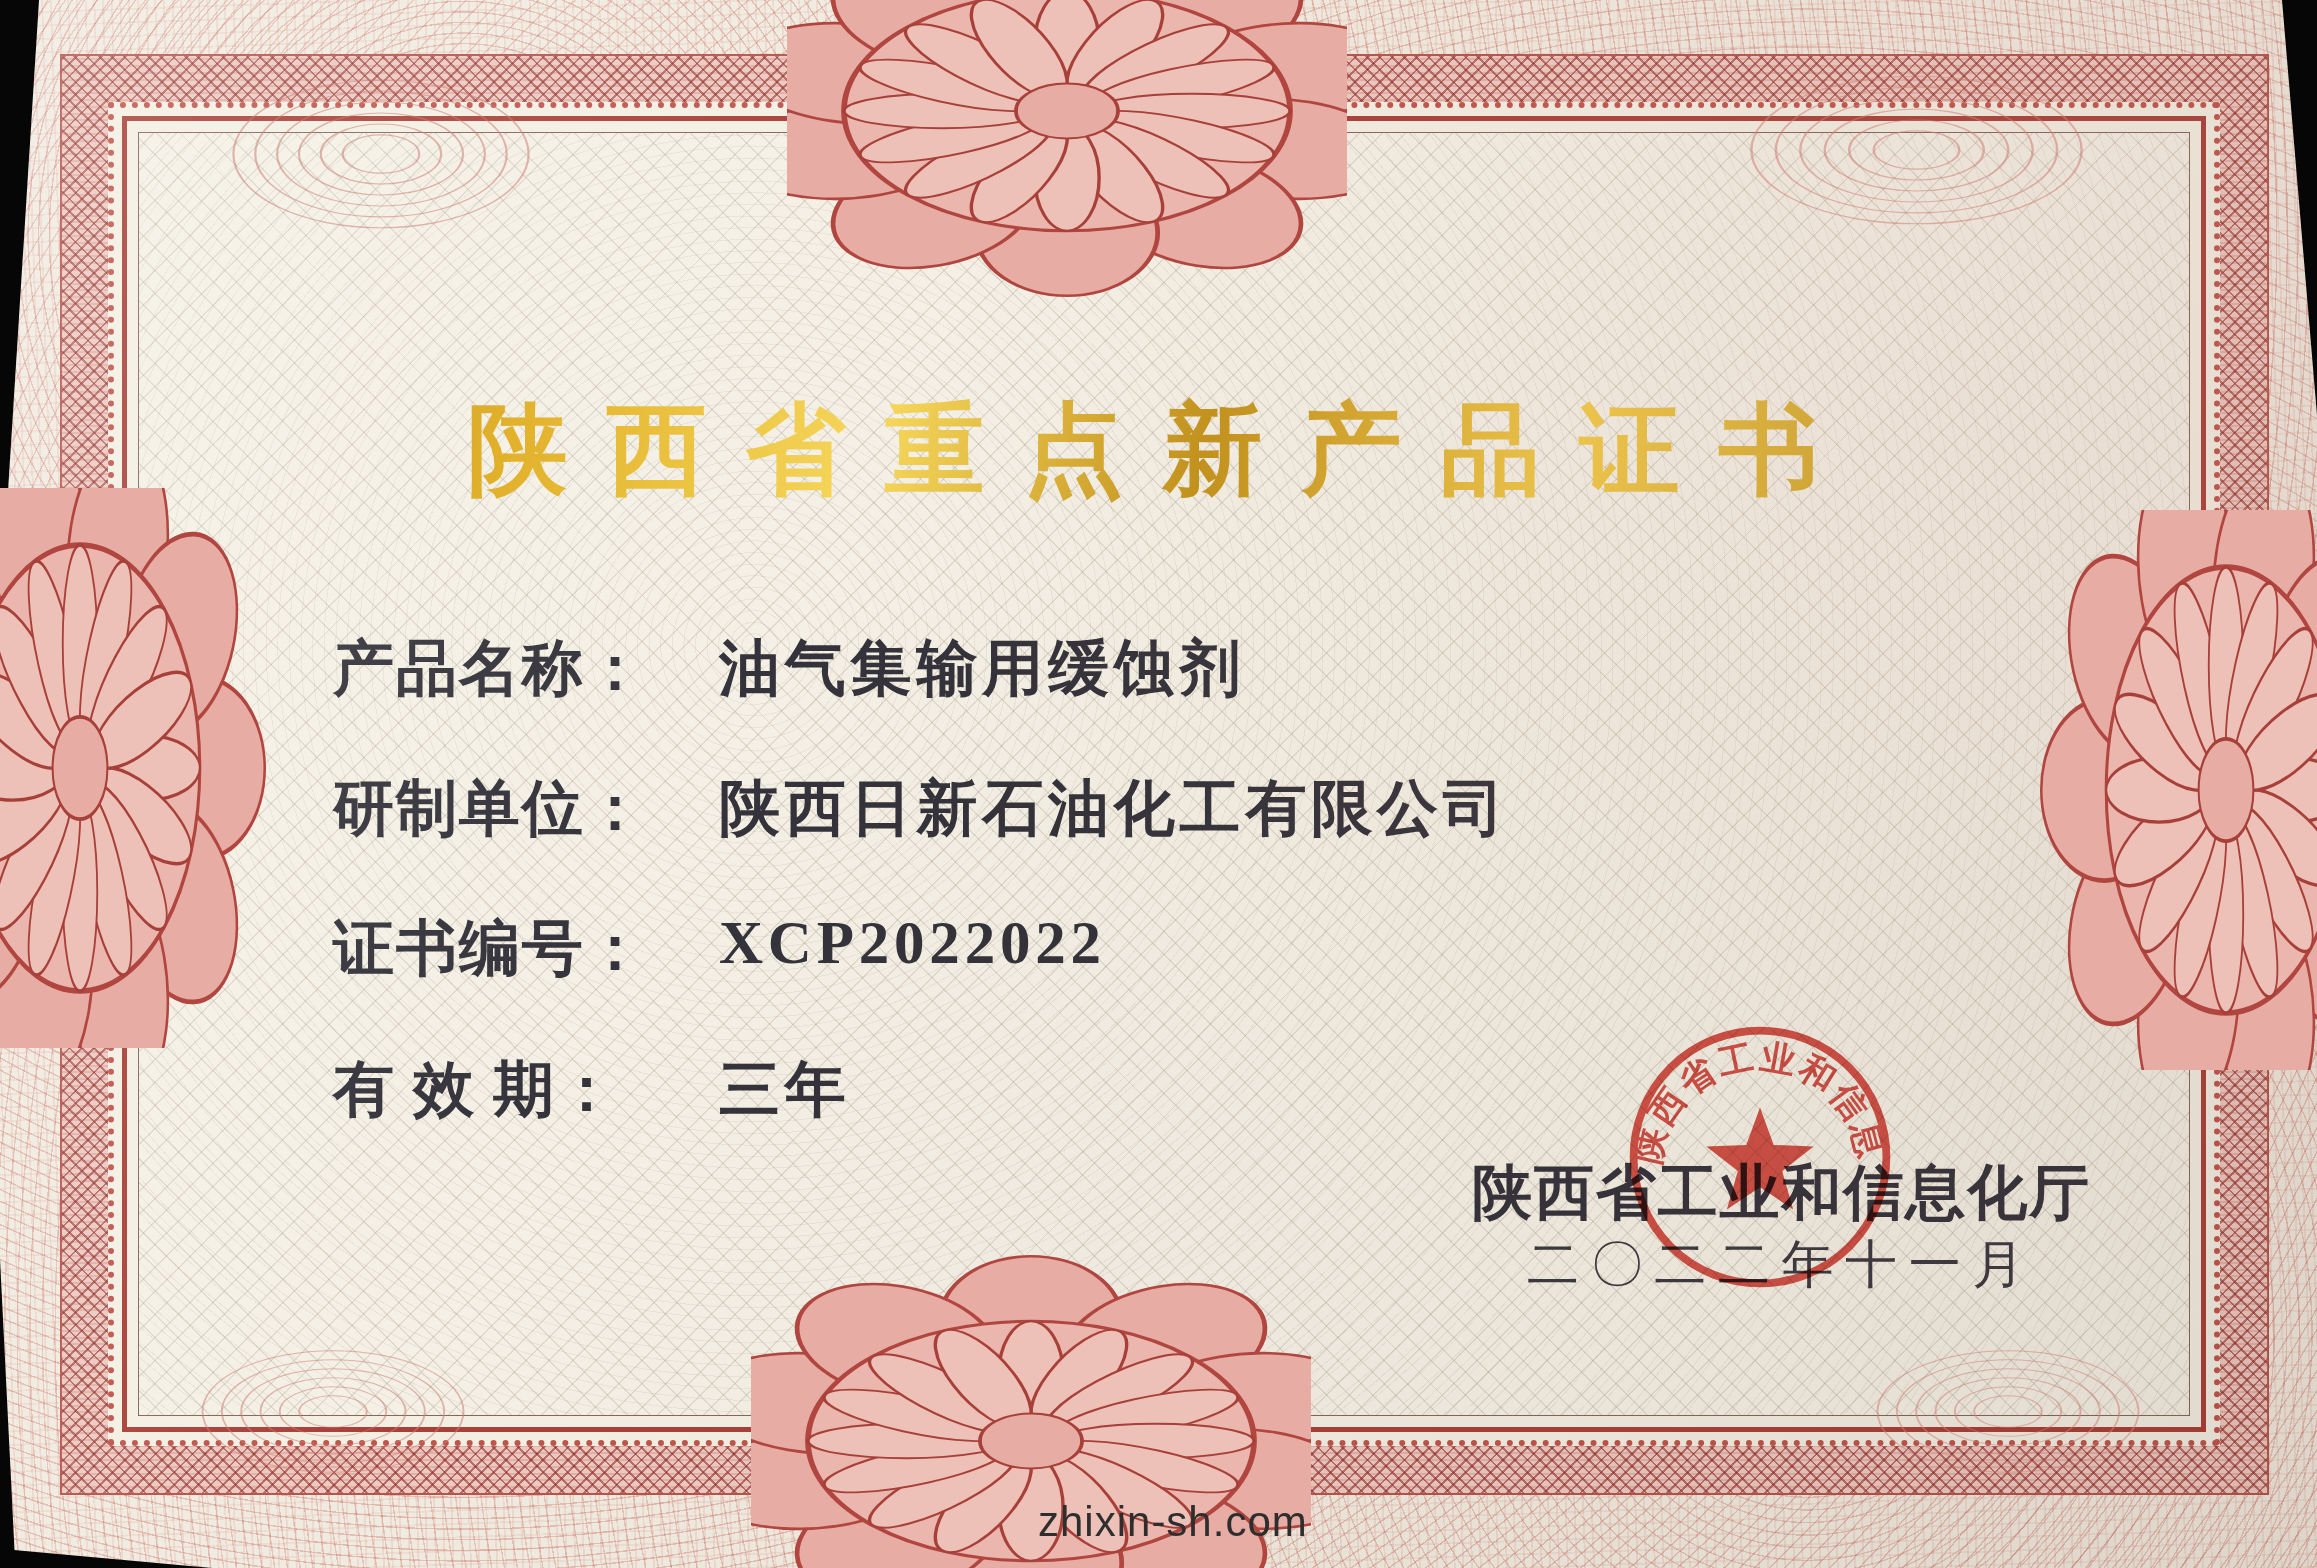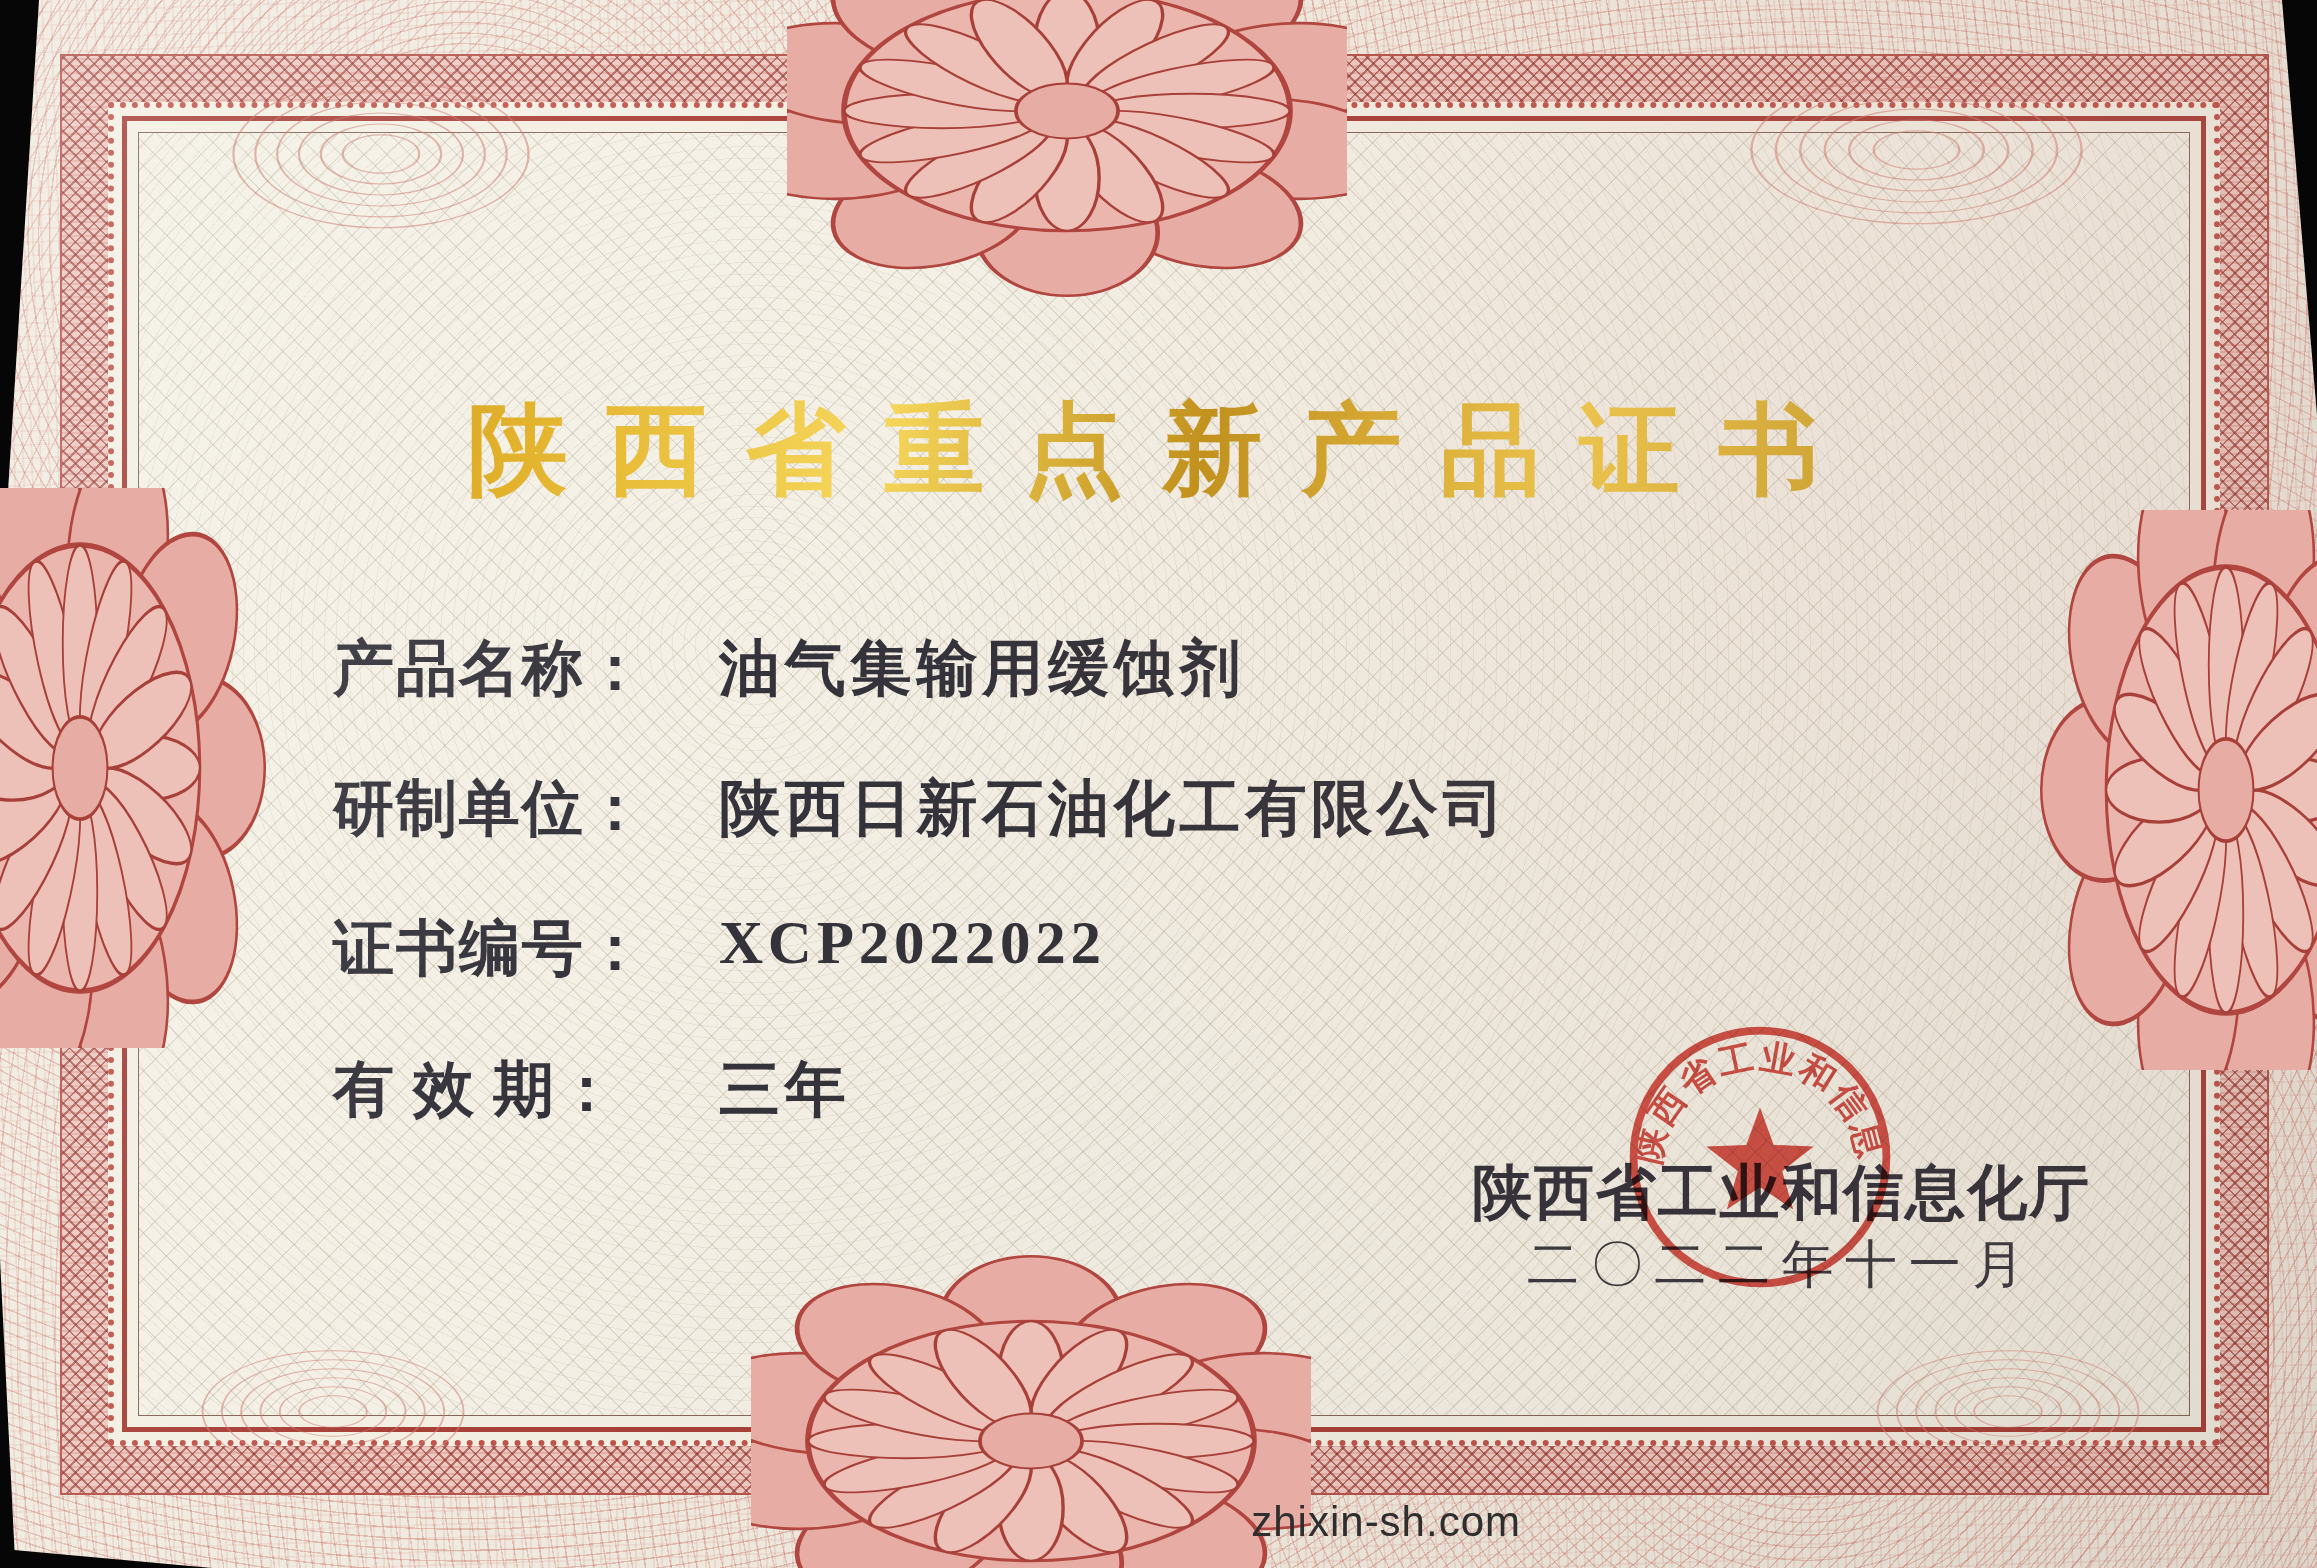--- a/index.html
+++ b/index.html
@@ -52,21 +52,21 @@
     background:linear-gradient(103deg,#a87a10 0%,#e0ac1d 18%,#f6d75c 36%,#c3921a 52%,#f1ca48 70%,#caa126 86%,#9f750e 100%);
     -webkit-background-clip:text;background-clip:text;color:transparent;
     text-shadow:none;}
   .row{position:absolute;white-space:nowrap;color:#34323a;font-weight:700;}
   .lbl{position:absolute;left:333px;font-size:61px;letter-spacing:1.9px;}
   .val{position:absolute;left:719px;font-size:61px;letter-spacing:4.8px;}
   .issuer{position:absolute;left:1463px;width:637px;top:1153px;text-align:center;
           font-size:60px;font-weight:700;letter-spacing:1.9px;color:#33313a;white-space:nowrap;}
   .idate{position:absolute;left:1463px;width:637px;top:1230px;text-align:center;
          font-size:52px;font-weight:500;letter-spacing:11.6px;color:#3a3840;white-space:nowrap;}
-  .wmark{position:absolute;left:1038px;top:1498px;width:483px;text-align:right;
+  .wmark{position:absolute;left:1038px;top:1498px;width:483px;text-align:left;
          font-family:"Liberation Sans","DejaVu Sans",sans-serif;font-size:42px;
          color:#2e2e2e;letter-spacing:1px;z-index:40;}
 
   .seal{position:absolute;left:1619px;top:1016px;width:282px;height:282px;
         mix-blend-mode:multiply;opacity:.9;z-index:30;}
 
   .med{position:absolute;z-index:5;pointer-events:none;}
   .flo{position:absolute;z-index:4;pointer-events:none;}
 </style>
 </head>

